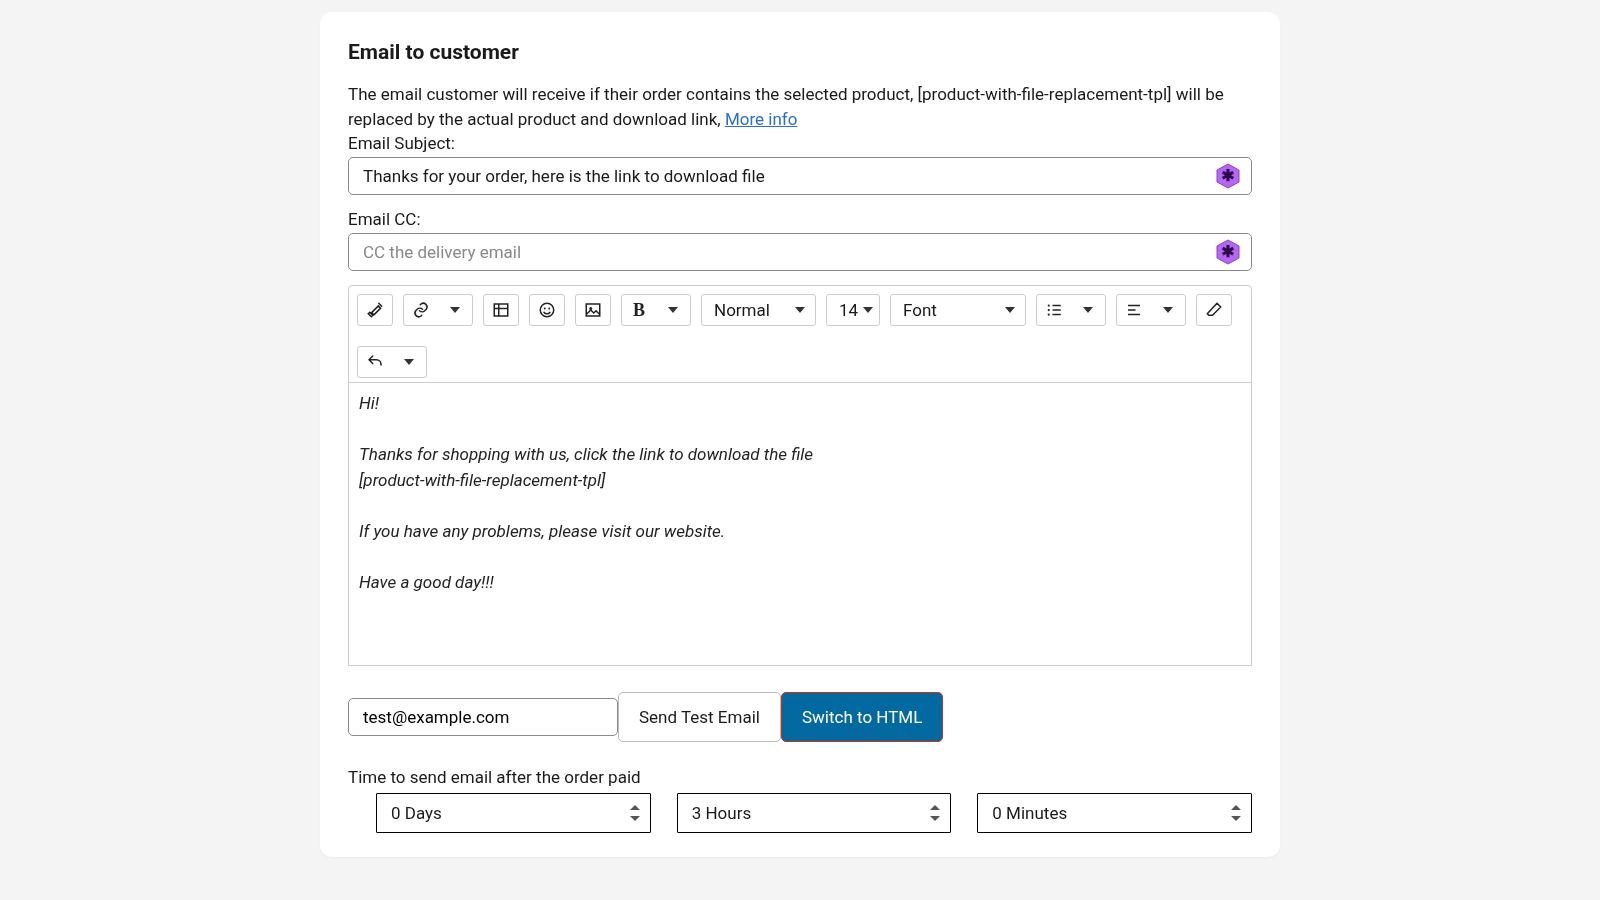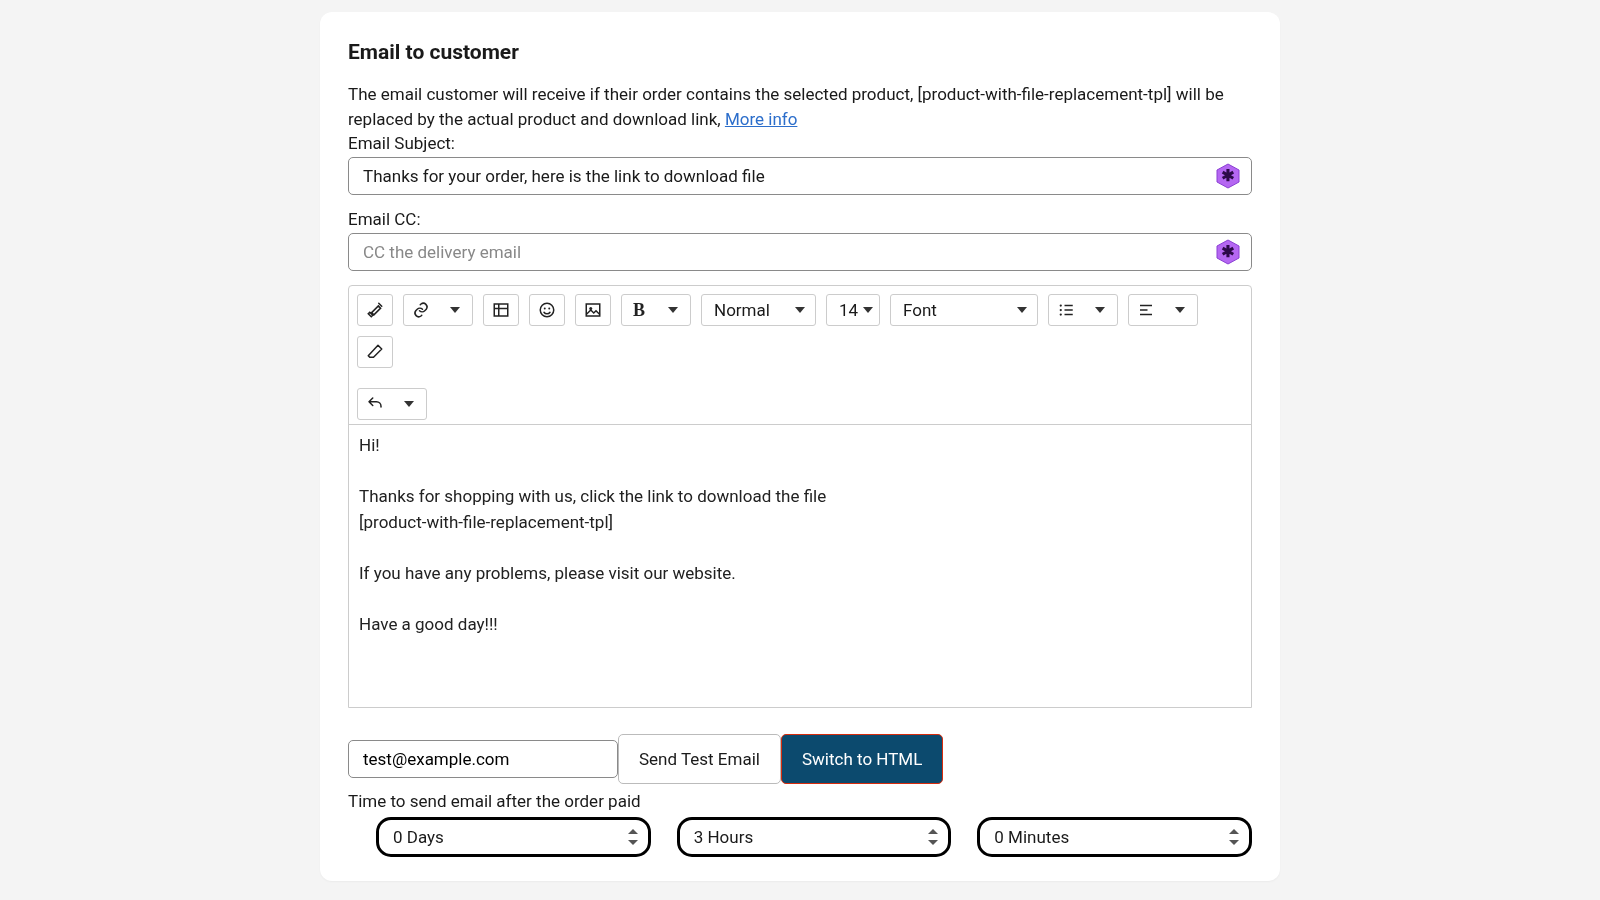--- a/index.html
+++ b/index.html
@@ -124,21 +124,21 @@
   .tsel.small::after{ right:6px; }
   .bold-b { font-weight: 900; font-size: 18px; font-family: Georgia, serif; }
   .editor-body {
     padding: 8px 10px 20px 10px;
     font-size: 17px;
     line-height: 1.5;
     color: #222;
     height: 282px;
     overflow-y: scroll;
   }
-  .editor-body p { margin: 0; min-height: 1.5em; }
+  .editor-body p { margin: 0; min-height: 1.5em; font-style: italic; }
 
   
   .action-row {
     display: flex;
     align-items: center;
     margin-top: 26px;
   }
   .small-input {
     width: 270px;
     height: 38px;
@@ -155,41 +155,41 @@
     font-size: 17px;
     font-family: inherit;
     cursor: pointer;
     display: inline-flex;
     align-items: center;
     border: 1px solid #bbb;
     background:#fff;
     color:#1a1a1a;
   }
   .btn.danger {
-    background: #0c4a6e;
+    background: #0369a1;
     color: #fff;
     border-color: #d82c0d;
     text-align: center;
   }
   .time-label {
     font-size: 17px;
-    margin-top: 7px;
+    margin-top: 25px;
     margin-bottom: 6px;
   }
   .time-row {
     display: flex;
     gap: 26px;
     padding-left: 28px;
   }
   .select {
     position: relative;
     width: 278px;
     height: 40px;
-    border: 3px solid #000000;
-    border-radius: 15px;
+    border: 1px solid #000000;
+    border-radius: 1px;
     display: flex;
     align-items: center;
     padding: 0 36px 0 14px;
     font-size: 17px;
     cursor: pointer;
     background:#fff;
   }
   .select .arrows {
     position: absolute;
     right: 10px;
@@ -301,21 +301,21 @@
       </div>
 
       <div class="tsel" style="width:115px">
         <span>Normal</span>
       </div>
 
       <div class="tsel small" style="width:54px">
         <span>14</span>
       </div>
 
-      <div class="tsel" style="width:148px">
+      <div class="tsel" style="width:136px">
         <span>Font</span>
       </div>
 
       <div class="tgroup">
         <span class="tbtn">
           <svg class="ico" viewBox="0 0 24 24">
               <circle cx="5" cy="6" r="1.5" fill="#222"></circle>
               <circle cx="5" cy="12" r="1.5" fill="#222"></circle>
               <circle cx="5" cy="18" r="1.5" fill="#222"></circle>
               <line x1="10" y1="6" x2="21" y2="6" stroke="#222" stroke-width="2"></line>

